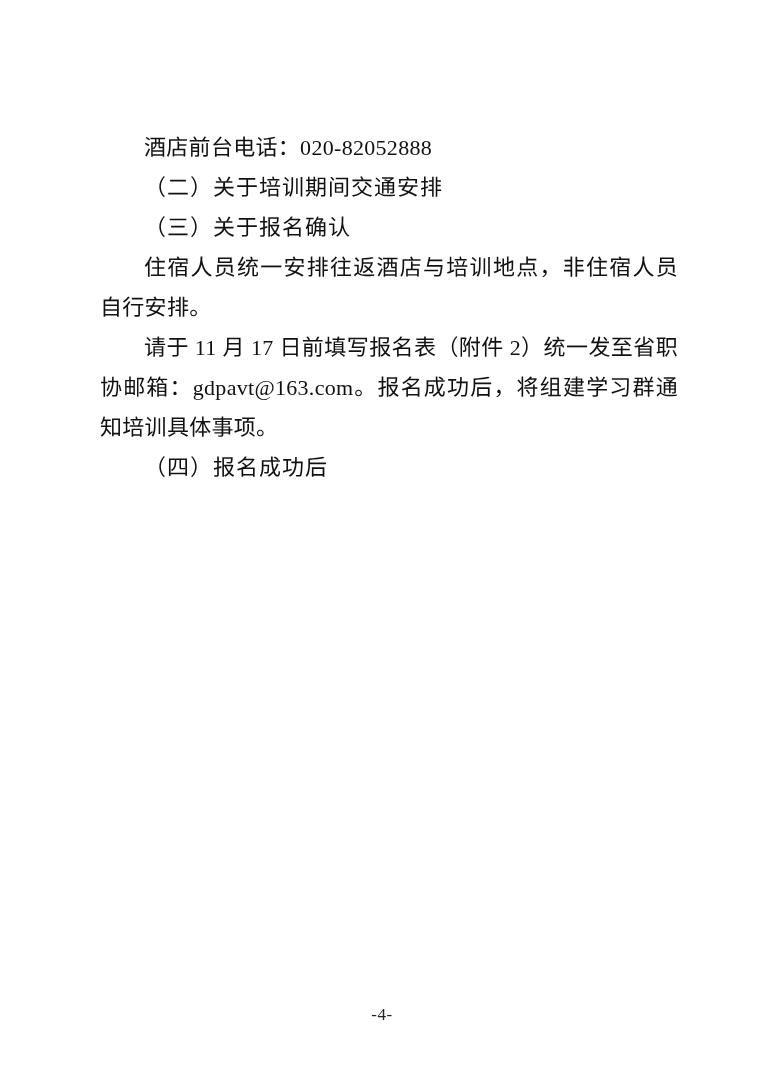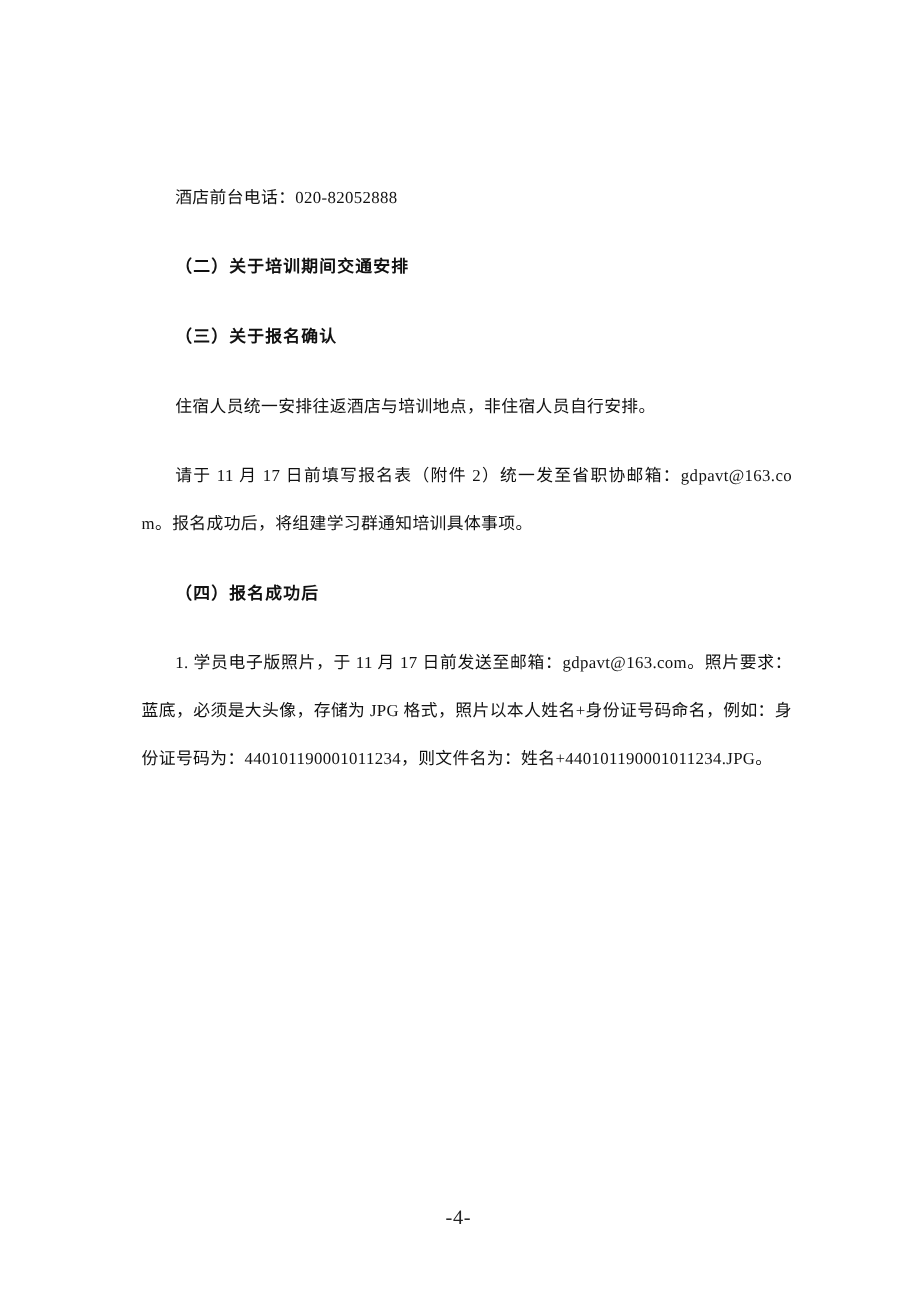--- a/index.html
+++ b/index.html
@@ -18,32 +18,32 @@
     overflow: hidden;
     box-sizing: border-box;
   }
   .content {
     position: absolute;
     left: 100px;
     top: 128px;
     width: 578px;
   }
   .para {
-    margin: 18px;
-    font-size: 14px;
+    margin: 0;
+    font-size: 22px;
     line-height: 40px;
     text-indent: 2em;
     text-align: justify;
     text-justify: inter-character;
     word-break: break-all;
     font-weight: normal;
     letter-spacing: 0.3px;
   }
   .heading {
-    font-weight: bold;
+    font-weight: normal;
     text-align: left;
     letter-spacing: 1px;
   }
   .footer {
     position: absolute;
     left: 0;
     right: 0;
     top: 1002px;
     text-align: center;
     font-size: 17px;
@@ -56,16 +56,15 @@
 <body>
 
 <div class="page">
   <div class="content">
     <p class="para">酒店前台电话：020-82052888</p>
     <p class="para heading">（二）关于培训期间交通安排</p>
     <p class="para heading">（三）关于报名确认</p>
     <p class="para">住宿人员统一安排往返酒店与培训地点，非住宿人员自行安排。</p>
     <p class="para">请于 11 月 17 日前填写报名表（附件 2）统一发至省职协邮箱：gdpavt@163.com。报名成功后，将组建学习群通知培训具体事项。</p>
     <p class="para heading">（四）报名成功后</p>
-    <p class="para">1. 学员电子版照片，于 11 月 17 日前发送至邮箱：gdpavt@163.com。照片要求：蓝底，必须是大头像，存储为 JPG 格式，照片以本人姓名+身份证号码命名，例如：身份证号码为：440101190001011234，则文件名为：姓名+440101190001011234.JPG。</p>
   </div>
   <div class="footer">-4-</div>
 </div>
 
 </body></html>

